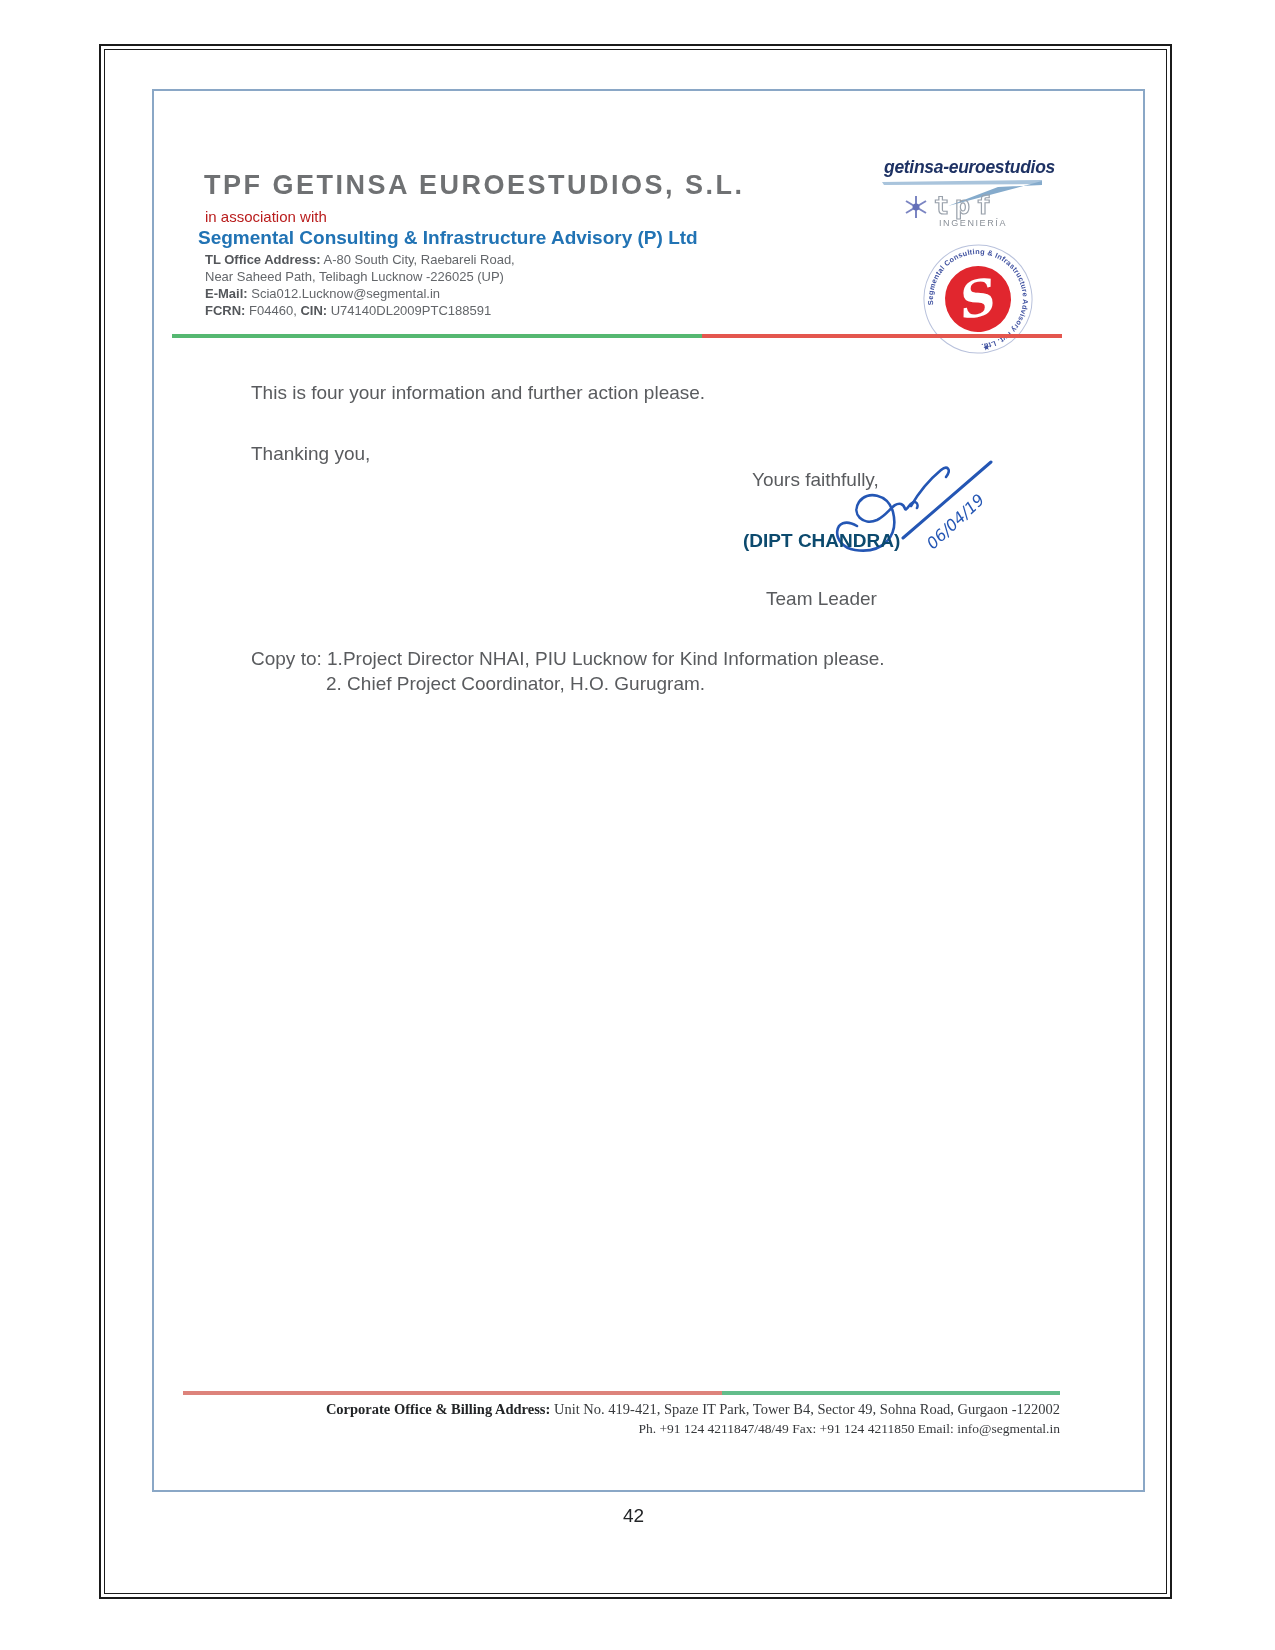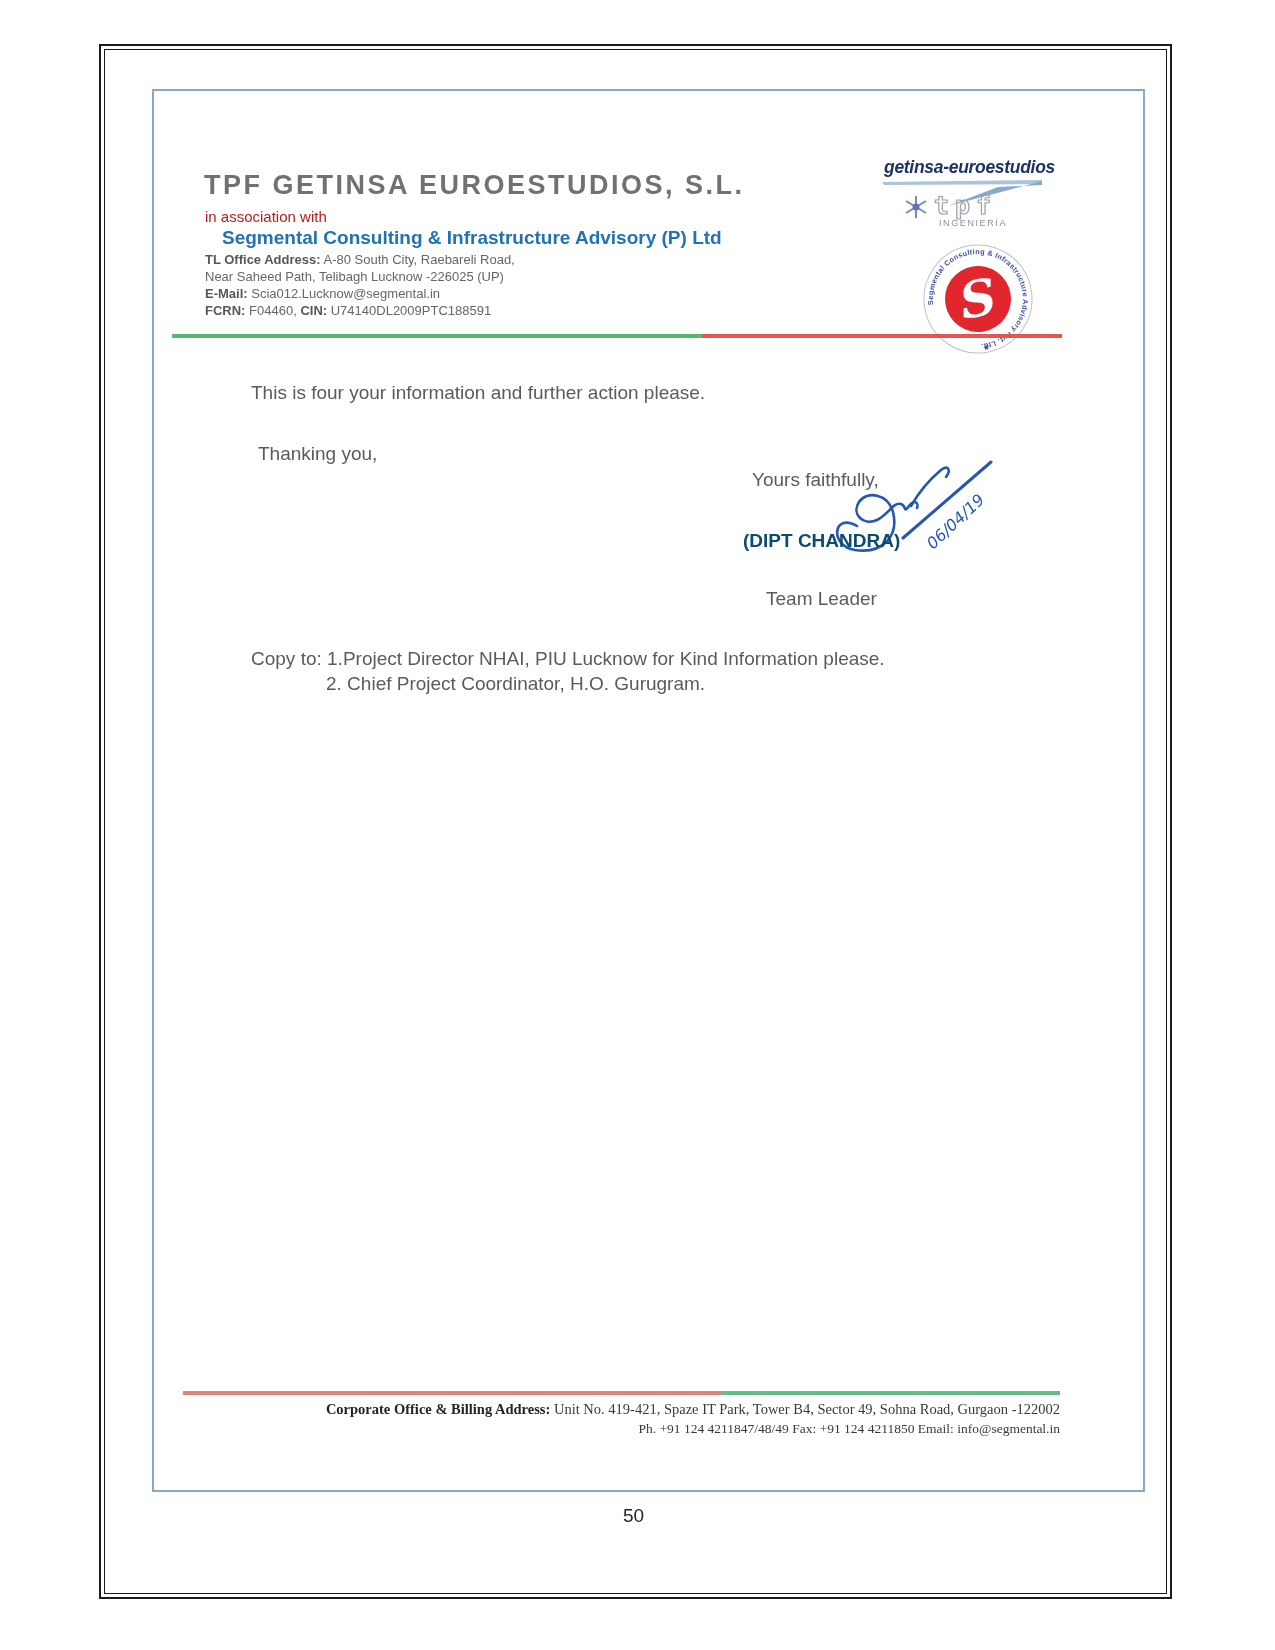--- a/index.html
+++ b/index.html
@@ -12,21 +12,21 @@
   
   .scan-border { left:99px; top:44px; width:1069px; height:1551px; border:2px solid #1b1b1b; }
   .scan-border-inner { position:absolute; left:3px; top:3px; right:3px; bottom:3px; border:1px solid #1b1b1b; }
 
   
   .content-frame { left:152px; top:89px; width:989px; height:1399px; border:2px solid #8aa7c6; }
 
   
   .company-primary { left:204px; top:170px; font-size:27px; font-weight:600; letter-spacing:2.5px; color:#6f7173; }
   .association-line { left:205px; top:208px; font-size:15px; color:#b91c1c; }
-  .company-secondary { left:222px; top:227px; font-size:19px; font-weight:bold; color:#2173b4; }
+  .company-secondary { left:198px; top:227px; font-size:19px; font-weight:bold; color:#2173b4; }
   .addr-line { left:205px; font-size:13px; color:#63666a; }
   .addr-line b { color:#54575b; font-weight:bold;margin-top:33px; }
   .addr-1 { top:252px; } .addr-2 { top:269px; } .addr-3 { top:286px; } .addr-4 { top:303px; }
 
   
   .getinsa-wordmark { left:884px; top:157px; width:162px; font-size:17.5px; font-weight:800; font-style:italic;
       color:#1e3264; letter-spacing:-0.3px; white-space:nowrap; }
   .getinsa-swoosh { left:878px; top:179px; }
   .tpf-sparkle { left:903px; top:194px; }
   .tpf-word { left:932px; top:191px; }
@@ -35,21 +35,21 @@
 
   
   .divider-top { left:172px; top:334px; width:890px; height:4px;
       background:linear-gradient(to right, #55b871 0, #55b871 59.5%, #e4564e 59.5%, #e4564e 100%); }
   .divider-bottom { left:183px; top:1391px; width:877px; height:4px;
       background:linear-gradient(to right, #dd837b 0, #dd837b 61.5%, #63bd8b 61.5%, #63bd8b 100%); }
 
   
   .body-text { font-size:19px; color:#595b5e; }
   .info-line { left:251px; top:382px; }
-  .thanks-line { left:251px; top:443px;margin-left:7px; }
+  .thanks-line { left:251px; top:443px; }
   .valediction { left:752px; top:469px; }
   .signature { left:815px; top:446px; }
   .signatory-name { left:743px; top:530px; font-weight:bold; color:#0c4a6e; }
   .signatory-title { left:766px; top:588px; }
   .copy-line-1 { left:251px; top:648px; }
   .copy-line-2 { left:326px; top:673px; }
 
   
   .footer-line { left:183px; width:877px; text-align:right; font-family:"Liberation Serif", serif; color:#37393c; }
   .footer-1 { top:1401px; font-size:14.5px; }
@@ -146,15 +146,15 @@
   <div class="abs body-text copy-line-1">Copy to: 1.Project Director NHAI, PIU Lucknow for Kind Information please.</div>
   <div class="abs body-text copy-line-2">2. Chief Project Coordinator, H.O. Gurugram.</div>
 
   <div class="abs divider-bottom"></div>
   <div class="abs footer-line footer-1">
     <b>Corporate Office &amp; Billing Address:</b>
     <span>Unit No. 419-421, Spaze IT Park, Tower B4, Sector 49, Sohna Road, Gurgaon -122002</span>
   </div>
   <div class="abs footer-line footer-2">Ph. +91 124 4211847/48/49 Fax: +91 124 4211850 Email: info@segmental.in</div>
 
-  <div class="abs page-number">50</div>
+  <div class="abs page-number">42</div>
 
 </div>
 
 </body></html>

